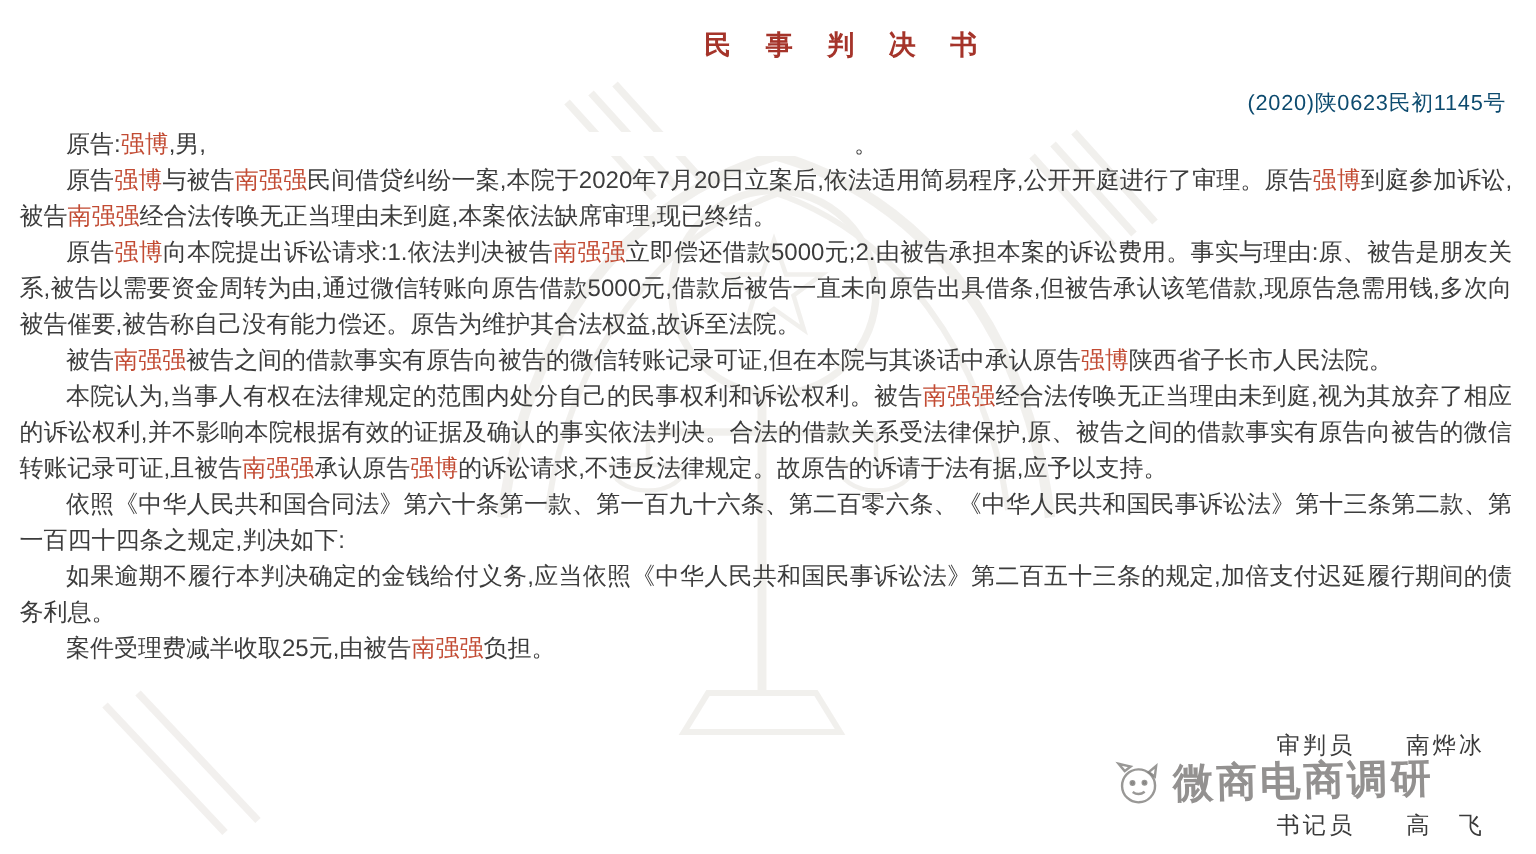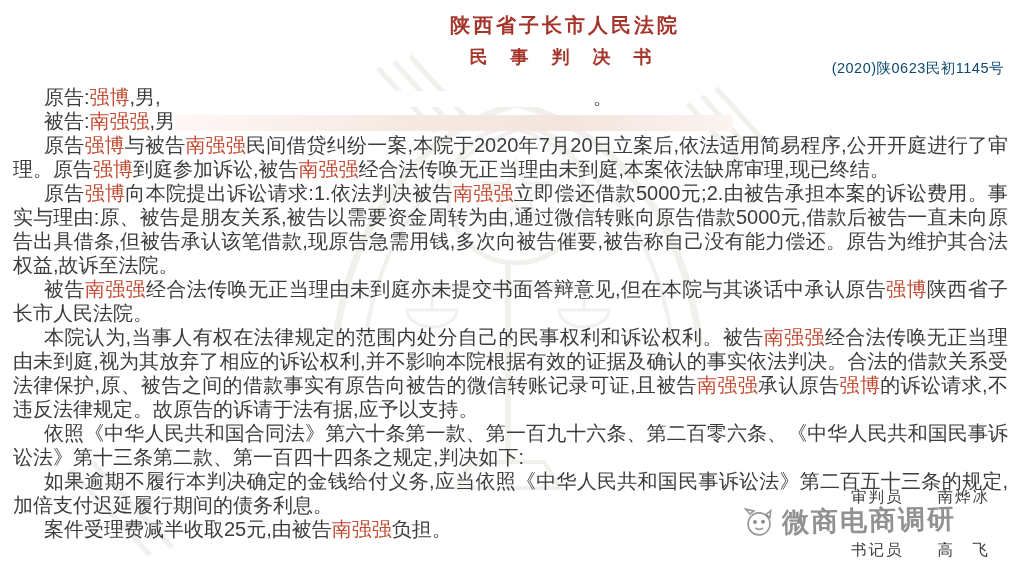--- a/index.html
+++ b/index.html
@@ -20,21 +20,21 @@
   .doc-type{
     margin-top:6px;display:block;transform:translateX(53px);
     color:#a5342a;font-size:18px;font-weight:600;letter-spacing:9px;
   }
   .case-number{
     position:absolute;top:59px;right:20px;
     color:#0c4a6e;font-size:14.5px;letter-spacing:0.5px;
   }
   .body-text{
     position:absolute;top:85px;left:13px;right:16px;
-    color:#3c3c3c;font-size:20px;line-height:24px;
+    color:#3c3c3c;font-size:16px;line-height:24px;
     text-align:justify;
   }
   .body-text p{margin:0;text-indent:31px;}
   .hl{color:#c24b33;}
   .redact{
     display:inline-block;height:16px;vertical-align:-3px;
     background:#ffffff;border-radius:1px;
   }
   .redact.pink{
     background:linear-gradient(90deg,#fdf8f6 0%,#f6e9e3 40%,#f3e4de 70%,#fbf4f1 100%);
@@ -80,32 +80,30 @@
 
     <path d="M378,68 L436,132 M394,62 L452,126 M410,56 L468,120" stroke-width="5"></path>
     <path d="M688,104 L742,164 M702,96 L756,156 M716,88 L770,148" stroke-width="5"></path>
     <path d="M70,470 L150,555 M92,462 L172,547" stroke-width="5"></path>
   </g>
 </svg>
 
 <div class="doc">
 
   <div class="header">
-    <span class="court-title">陕西省子长市人民法院</span>
     <span class="doc-type">民 事 判 决 书</span>
   </div>
 
   <div class="case-number">(2020)陕0623民初1145号</div>
 
   <div class="body-text">
     <p><span>原告:</span><span class="hl">强博</span><span>,男,</span><span class="redact" style="width: 432px;"></span><span>。</span></p>
-    <p><span>被告:</span><span class="hl">南强强</span><span>,男</span><span class="redact pink" style="width: 558px;"></span></p>
     <p><span>原告</span><span class="hl">强博</span><span>与被告</span><span class="hl">南强强</span><span>民间借贷纠纷一案,本院于2020年7月20日立案后,依法适用简易程序,公开开庭进行了审理。原告</span><span class="hl">强博</span><span>到庭参加诉讼,被告</span><span class="hl">南强强</span><span>经合法传唤无正当理由未到庭,本案依法缺席审理,现已终结。</span></p>
     <p><span>原告</span><span class="hl">强博</span><span>向本院提出诉讼请求:1.依法判决被告</span><span class="hl">南强强</span><span>立即偿还借款5000元;2.由被告承担本案的诉讼费用。事实与理由:原、被告是朋友关系,被告以需要资金周转为由,通过微信转账向原告借款5000元,借款后被告一直未向原告出具借条,但被告承认该笔借款,现原告急需用钱,多次向被告催要,被告称自己没有能力偿还。原告为维护其合法权益,故诉至法院。</span></p>
-    <p><span>被告</span><span class="hl">南强强</span><span>经合法传唤无正当理由未到庭亦未提交书面答辩意见,但在本院与其谈话中承认原告</span><span class="hl">强博</span><span>陕西省子长市人民法院。</span></p>
+    <p><span>被告</span><span class="hl">南强强</span><span>被告之间的借款事实有原告向被告的微信转账记录可证,但在本院与其谈话中承认原告</span><span class="hl">强博</span><span>陕西省子长市人民法院。</span></p>
     <p><span>本院认为,当事人有权在法律规定的范围内处分自己的民事权利和诉讼权利。被告</span><span class="hl">南强强</span><span>经合法传唤无正当理由未到庭,视为其放弃了相应的诉讼权利,并不影响本院根据有效的证据及确认的事实依法判决。合法的借款关系受法律保护,原、被告之间的借款事实有原告向被告的微信转账记录可证,且被告</span><span class="hl">南强强</span><span>承认原告</span><span class="hl">强博</span><span>的诉讼请求,不违反法律规定。故原告的诉请于法有据,应予以支持。</span></p>
     <p><span>依照《中华人民共和国合同法》第六十条第一款、第一百九十六条、第二百零六条、《中华人民共和国民事诉讼法》第十三条第二款、第一百四十四条之规定,判决如下:</span></p>
     <p><span>如果逾期不履行本判决确定的金钱给付义务,应当依照《中华人民共和国民事诉讼法》第二百五十三条的规定,加倍支付迟延履行期间的债务利息。</span></p>
     <p><span>案件受理费减半收取25元,由被告</span><span class="hl">南强强</span><span>负担。</span></p>
   </div>
 
   <div class="sig sig-judge">
     <span>审判员</span><span class="gap"></span><span>南烨冰</span>
   </div>
 

